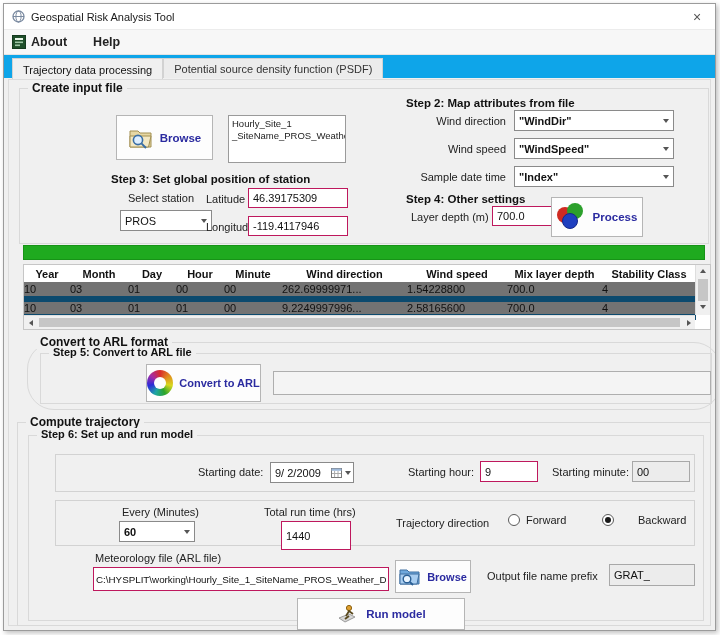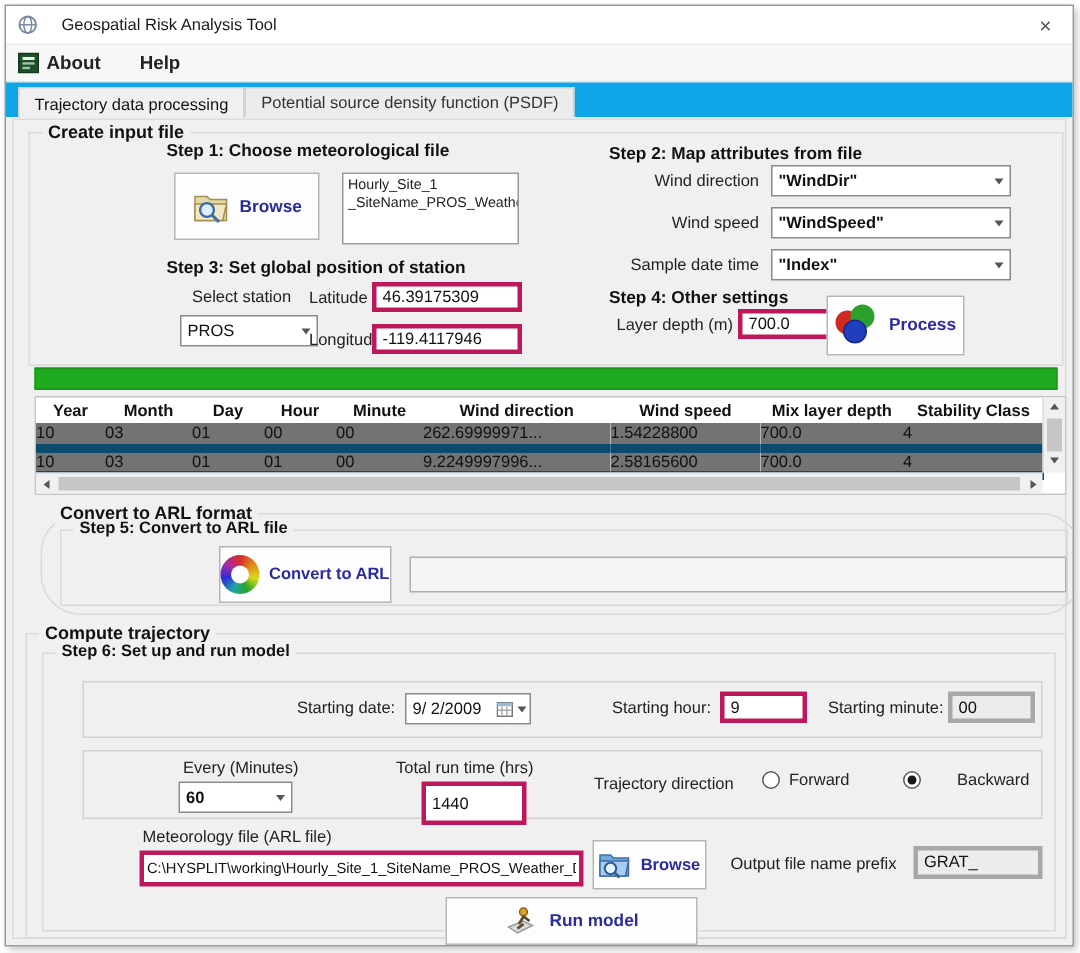--- a/index.html
+++ b/index.html
@@ -2,21 +2,21 @@
 <html><head>
 <meta charset="utf-8">
 <style>
   * { box-sizing: border-box; margin: 0; padding: 0; }
   html,body { width:720px; height:635px; background:#ffffff; font-family:"Liberation Sans", sans-serif; }
   .window { position:absolute; left:3px; top:3px; width:713px; height:628px; background:#f0f0f0;
             border:1px solid #9b9b9b; box-shadow:2px 2px 5px rgba(0,0,0,.25); overflow:hidden; }
 
   
   .titlebar { height:26px; background:#ffffff; display:flex; align-items:center; padding:0 0 0 8px; border-bottom:1px solid #ececec; }
-  .title-text { font-size:11px; color:#1a1a1a; margin-left:16px; }
+  .title-text { font-size:11px; color:#1a1a1a; margin-left:6px; }
   .close-btn { margin-left:auto; width:36px; height:100%; display:flex; align-items:center; justify-content:center;
                font-size:14px; color:#555; cursor:default; }
 
   
   .menubar { height:25px; background:#f7f7f7; display:flex; align-items:center; padding-left:8px; border-bottom:1px solid #e4e4e4; }
   .menu-item { display:flex; align-items:center; gap:5px; font-size:12.5px; font-weight:bold; color:#222; padding:0 12px 0 0; }
   .menu-item.plain { font-weight:bold; padding:0 14px; }
 
   
   .tabstrip { height:23px; display:flex; align-items:flex-end; padding-left:8px; background:#0ea5e9; }
@@ -24,21 +24,21 @@
   .tab.active { background:#f0f0f0; position:relative; top:1px; padding-top:5px; color:#111; }
   .tabpage { position:absolute; left:4px; right:4px; top:75px; bottom:4px; border:1px solid #dcdcdc; background:#f0f0f0; }
 
   
   .group { position:absolute; border:1px solid #d9d9d9; }
   .group-title { position:absolute; top:-8px; left:8px; background:#f0f0f0; padding:0 4px; font-size:12px; font-weight:bold; color:#111; white-space:nowrap; }
   .group-title.small { font-size:11px; }
 
   .lbl { position:absolute; font-size:11px; color:#222; white-space:nowrap; }
   .hdr { position:absolute; font-size:11.5px; font-weight:bold; color:#111; white-space:nowrap; }
-  .field { position:absolute; border:3px solid #be185d; background:#fff; font-family:"Liberation Sans",sans-serif;
+  .field { position:absolute; border:1px solid #be185d; background:#fff; font-family:"Liberation Sans",sans-serif;
            font-size:11px; color:#111; padding:0 4px; }
   .field.gray { background:#ececec; border-color:#a8a8a8; }
   .btn { position:absolute; background:#fdfdfd; border:1px solid #b5b5b5; display:flex; align-items:center;
          justify-content:center; gap:6px; cursor:default; }
   .btn-label { font-size:11.5px; font-weight:bold; color:#2b2ba0; white-space:nowrap; }
 
   .combo { position:absolute; background:#fff; border:1px solid #8a8a8a; display:flex; align-items:center; padding-left:4px; font-size:11px; color:#111; }
   .combo .val { white-space:nowrap; overflow:hidden; }
   .combo .val.bold { font-weight:bold; }
   .combo-arrow { margin-left:auto; width:15px; align-self:stretch; display:flex; align-items:center; justify-content:center; }
@@ -116,21 +116,20 @@
   <div class="tabstrip">
     <span class="tab active">Trajectory  data processing</span>
     <span class="tab">Potential source density function (PSDF)</span>
   </div>
 
   <div class="tabpage">
 
     <div class="group" style="left:10px; top:8px; width:690px; height:156px;">
       <span class="group-title">Create input file</span>
 
-      <span class="hdr" style="left:91px; top:6px;">Step 1: Choose meteorological file</span>
 
       <div class="btn" style="left:96px; top:26px; width:97px; height:45px;">
         <span>
           <svg width="26" height="22" viewBox="0 0 26 22">
             <path d="M2 4 h8 l2 2 h11 v14 H2 z" fill="#e6d7a4" stroke="#a28f50"></path>
             <path d="M2 9 h21 l-2.5 11 H2 z" fill="#f3e8c4" stroke="#a28f50"></path>
             <circle cx="10" cy="13" r="4.6" fill="#ddeeff" stroke="#3a6ea5" stroke-width="1.6"></circle>
             <line x1="13.4" y1="16.4" x2="18" y2="21" stroke="#3a6ea5" stroke-width="2"></line>
           </svg>
         </span>

